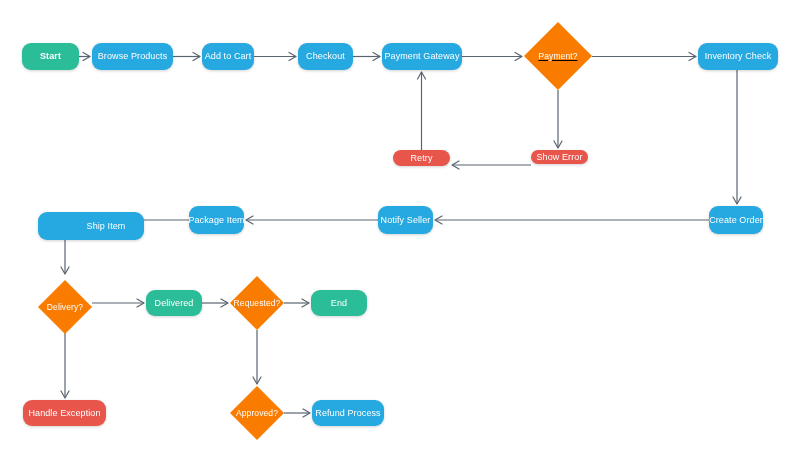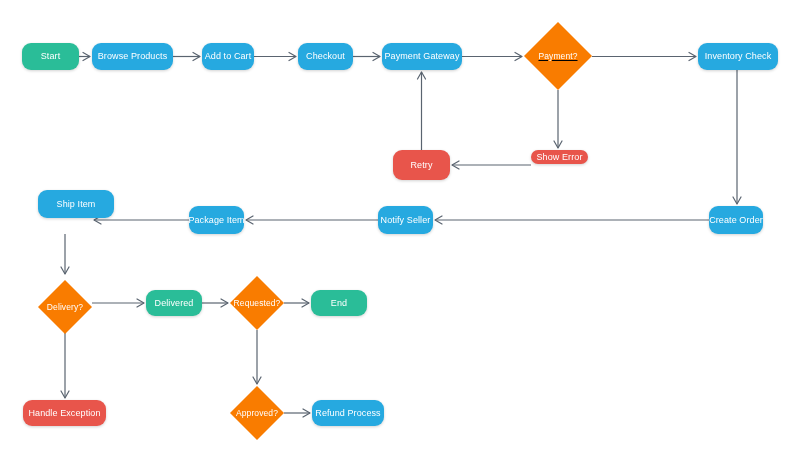--- a/index.html
+++ b/index.html
@@ -74,21 +74,21 @@
       <line x1="189" y1="220" x2="94" y2="220" stroke="#5A6470" stroke-width="1.2" marker-end="url(#arrowhead)"></line>
       <line x1="65" y1="234" x2="65" y2="274" stroke="#5A6470" stroke-width="1.2" marker-end="url(#arrowhead)"></line>
       <line x1="92" y1="303" x2="144" y2="303" stroke="#5A6470" stroke-width="1.2" marker-end="url(#arrowhead)"></line>
       <line x1="202" y1="303" x2="228" y2="303" stroke="#5A6470" stroke-width="1.2" marker-end="url(#arrowhead)"></line>
       <line x1="284" y1="303" x2="309" y2="303" stroke="#5A6470" stroke-width="1.2" marker-end="url(#arrowhead)"></line>
       <line x1="257" y1="330" x2="257" y2="384" stroke="#5A6470" stroke-width="1.2" marker-end="url(#arrowhead)"></line>
       <line x1="65" y1="330" x2="65" y2="398" stroke="#5A6470" stroke-width="1.2" marker-end="url(#arrowhead)"></line>
       <line x1="284" y1="413" x2="310" y2="413" stroke="#5A6470" stroke-width="1.2" marker-end="url(#arrowhead)"></line>
     </svg>
   <div id="nodes">
-      <div class="node rounded" style="left: 22px; top: 43px; width: 57px; height: 27px;">
+      <div class="node rounded" style="left: 22px; top: 43px; width: 57px; height: 27px; font-weight: bold;">
         <div class="shape rounded" style="background: rgb(42, 189, 152);"></div>
         <span class="label" style="color: rgb(255, 255, 255);">Start</span>
       </div>
       <div class="node rounded" style="left: 92px; top: 43px; width: 81px; height: 27px; border-radius: 12px;">
         <div class="shape rounded" style="background: rgb(38, 169, 224);"></div>
         <span class="label" style="color: rgb(255, 255, 255);">Browse Products</span>
       </div>
       <div class="node rounded" style="left: 202px; top: 43px; width: 52px; height: 27px;">
         <div class="shape rounded" style="background: rgb(38, 169, 224);"></div>
         <span class="label" style="color: rgb(255, 255, 255);">Add to Cart</span>
@@ -102,29 +102,29 @@
         <span class="label" style="color: rgb(255, 255, 255);">Payment Gateway</span>
       </div>
       <div class="node diamond" style="left: 524px; top: 22px; width: 68px; height: 68px; text-decoration: underline;">
         <div class="shape diamond" style="background: rgb(249, 124, 0);"></div>
         <span class="label" style="color: rgb(255, 255, 255);">Payment?</span>
       </div>
       <div class="node rounded" style="left: 698px; top: 43px; width: 80px; height: 27px;">
         <div class="shape rounded" style="background: rgb(38, 169, 224);"></div>
         <span class="label" style="color: rgb(255, 255, 255);">Inventory Check</span>
       </div>
-      <div class="node rounded" style="left: 393px; top: 150px; width: 57px; height: 30px;">
+      <div class="node rounded" style="left: 393px; top: 150px; width: 57px; height: 16px;">
         <div class="shape rounded" style="background: rgb(232, 85, 75);"></div>
         <span class="label" style="color: rgb(255, 255, 255);">Retry</span>
       </div>
       <div class="node rounded" style="left: 531px; top: 150px; width: 57px; height: 14px;">
         <div class="shape rounded" style="background: rgb(232, 85, 75);"></div>
         <span class="label" style="color: rgb(255, 255, 255);">Show Error</span>
       </div>
-      <div class="node rounded" style="left: 38px; top: 190px; width: 76px; height: 28px;">
+      <div class="node rounded" style="left: 38px; top: 212px; width: 76px; height: 28px; padding-left: 30px;">
         <div class="shape rounded" style="background: rgb(38, 169, 224);"></div>
         <span class="label" style="color: rgb(255, 255, 255);">Ship Item</span>
       </div>
       <div class="node rounded" style="left: 189px; top: 206px; width: 55px; height: 28px;">
         <div class="shape rounded" style="background: rgb(38, 169, 224);"></div>
         <span class="label" style="color: rgb(255, 255, 255);">Package Item</span>
       </div>
       <div class="node rounded" style="left: 378px; top: 206px; width: 55px; height: 28px;">
         <div class="shape rounded" style="background: rgb(38, 169, 224);"></div>
         <span class="label" style="color: rgb(255, 255, 255);">Notify Seller</span>

